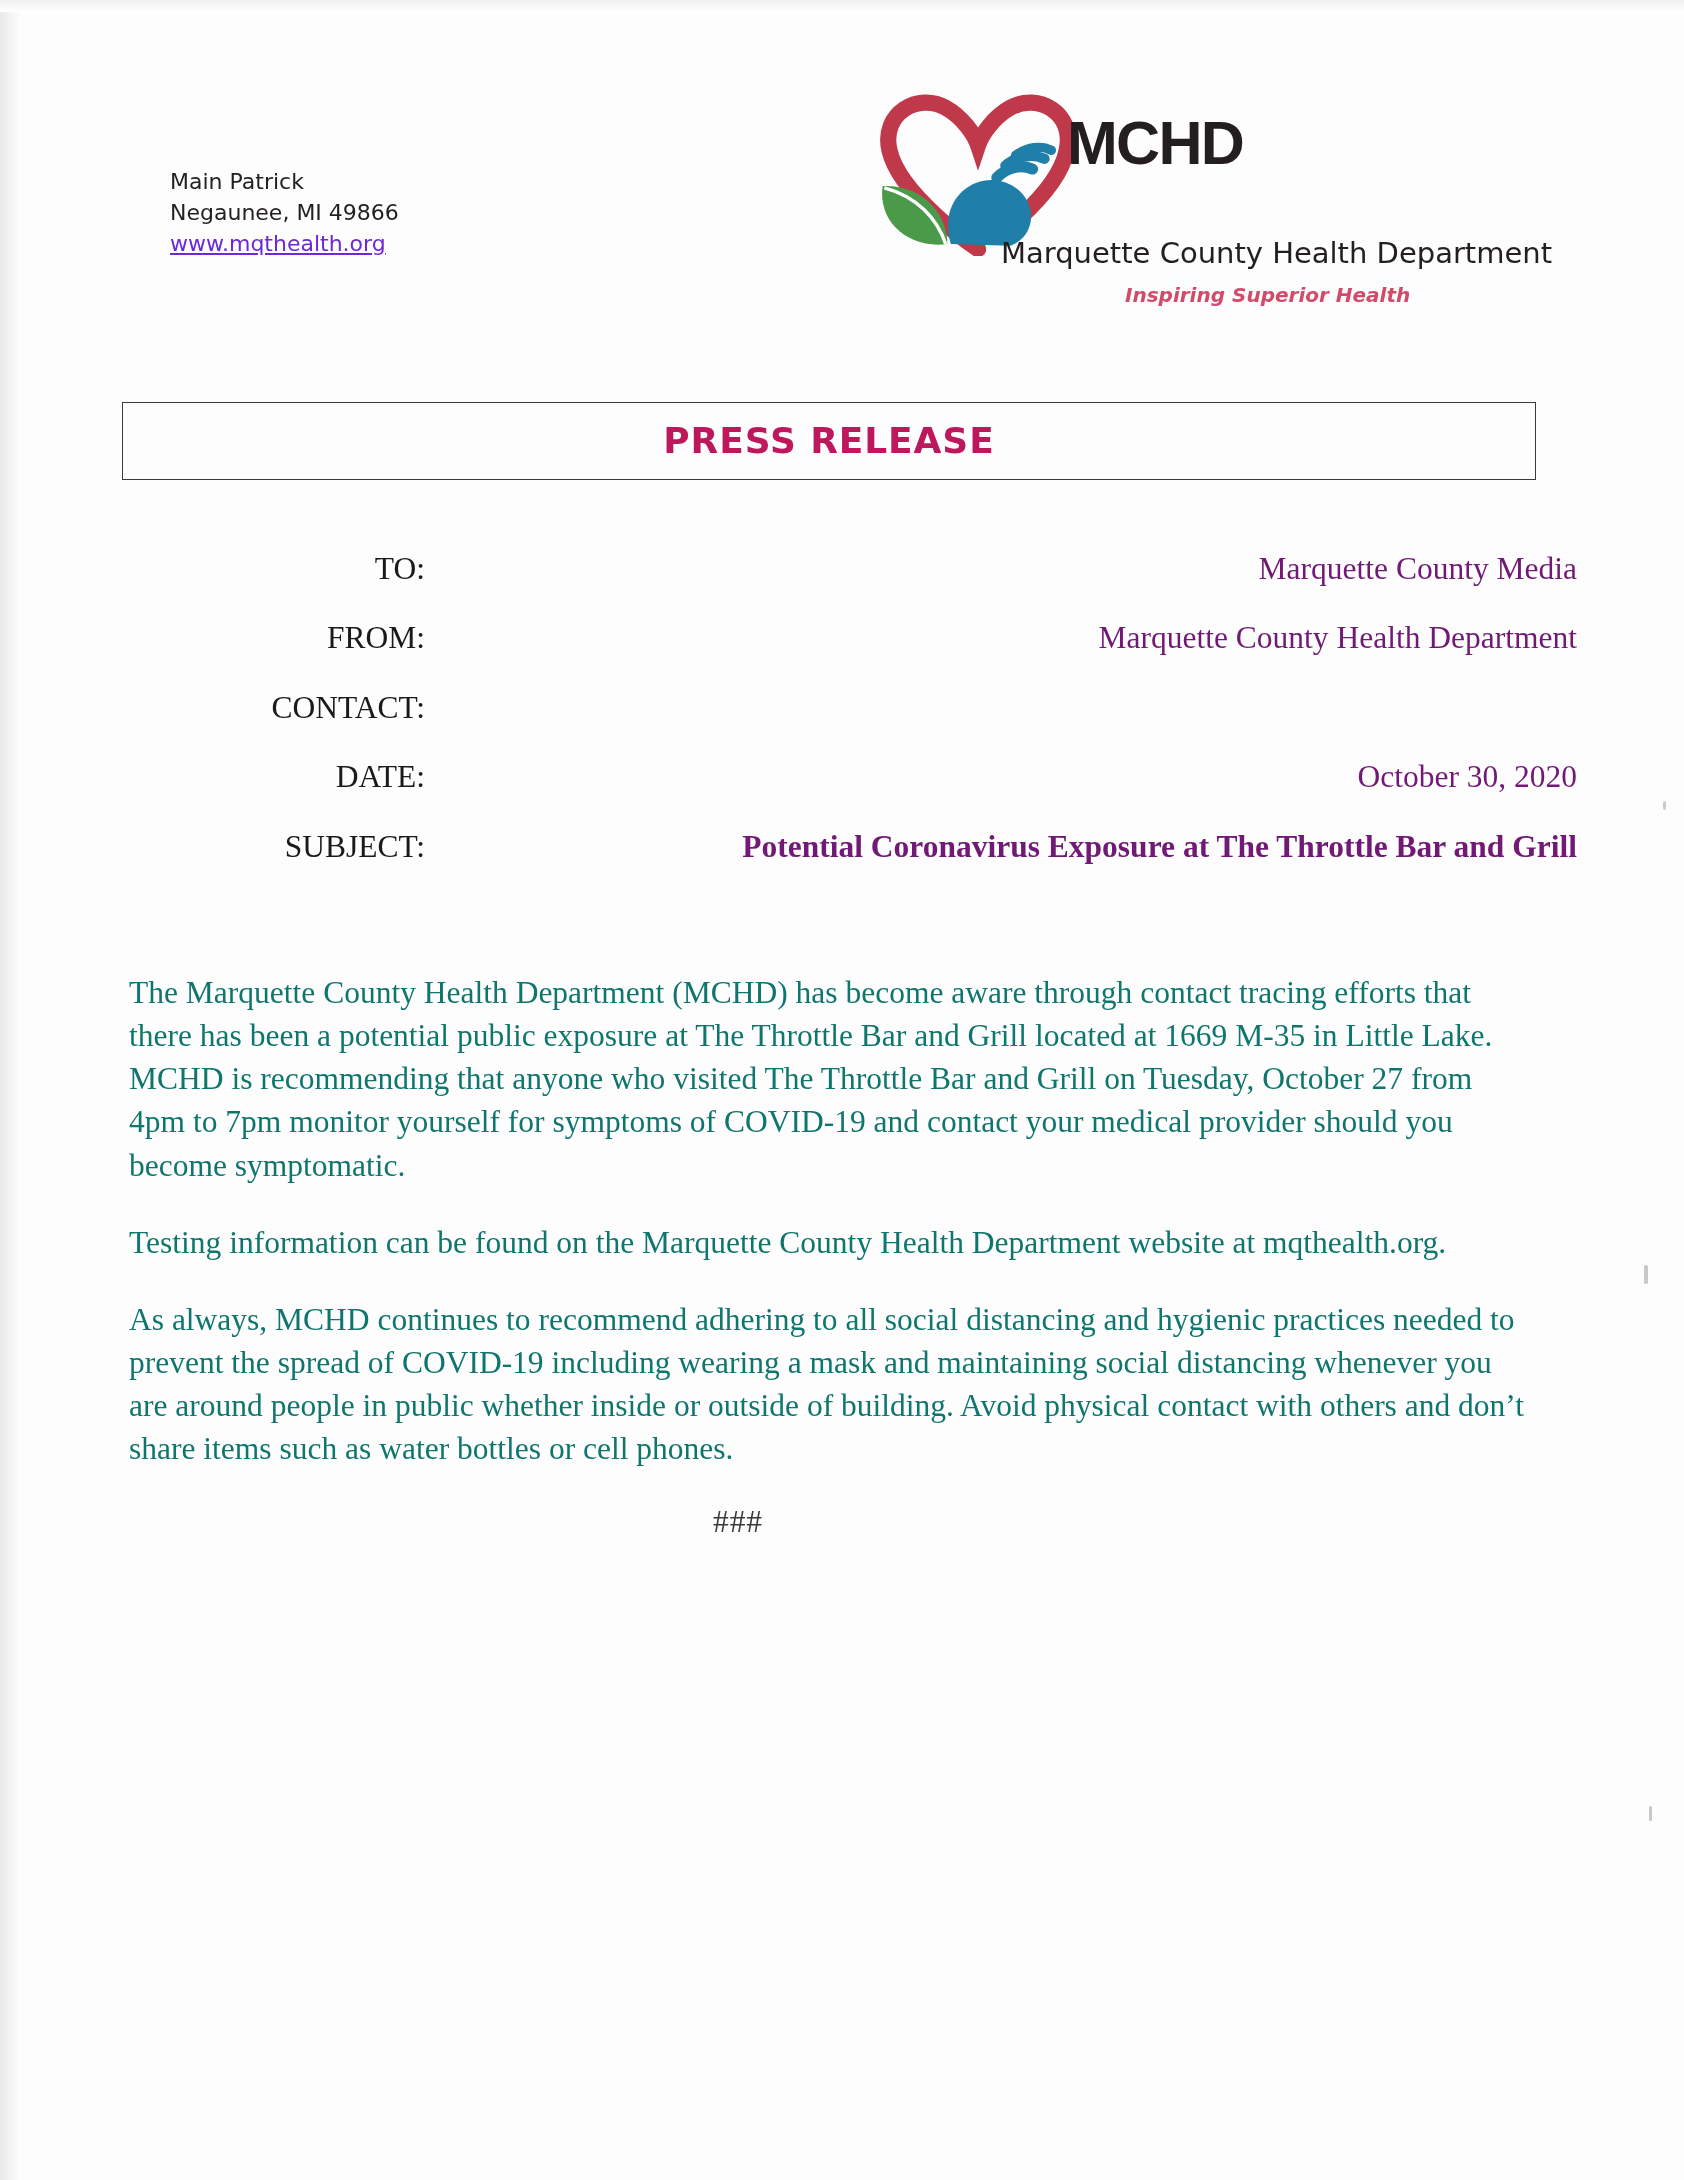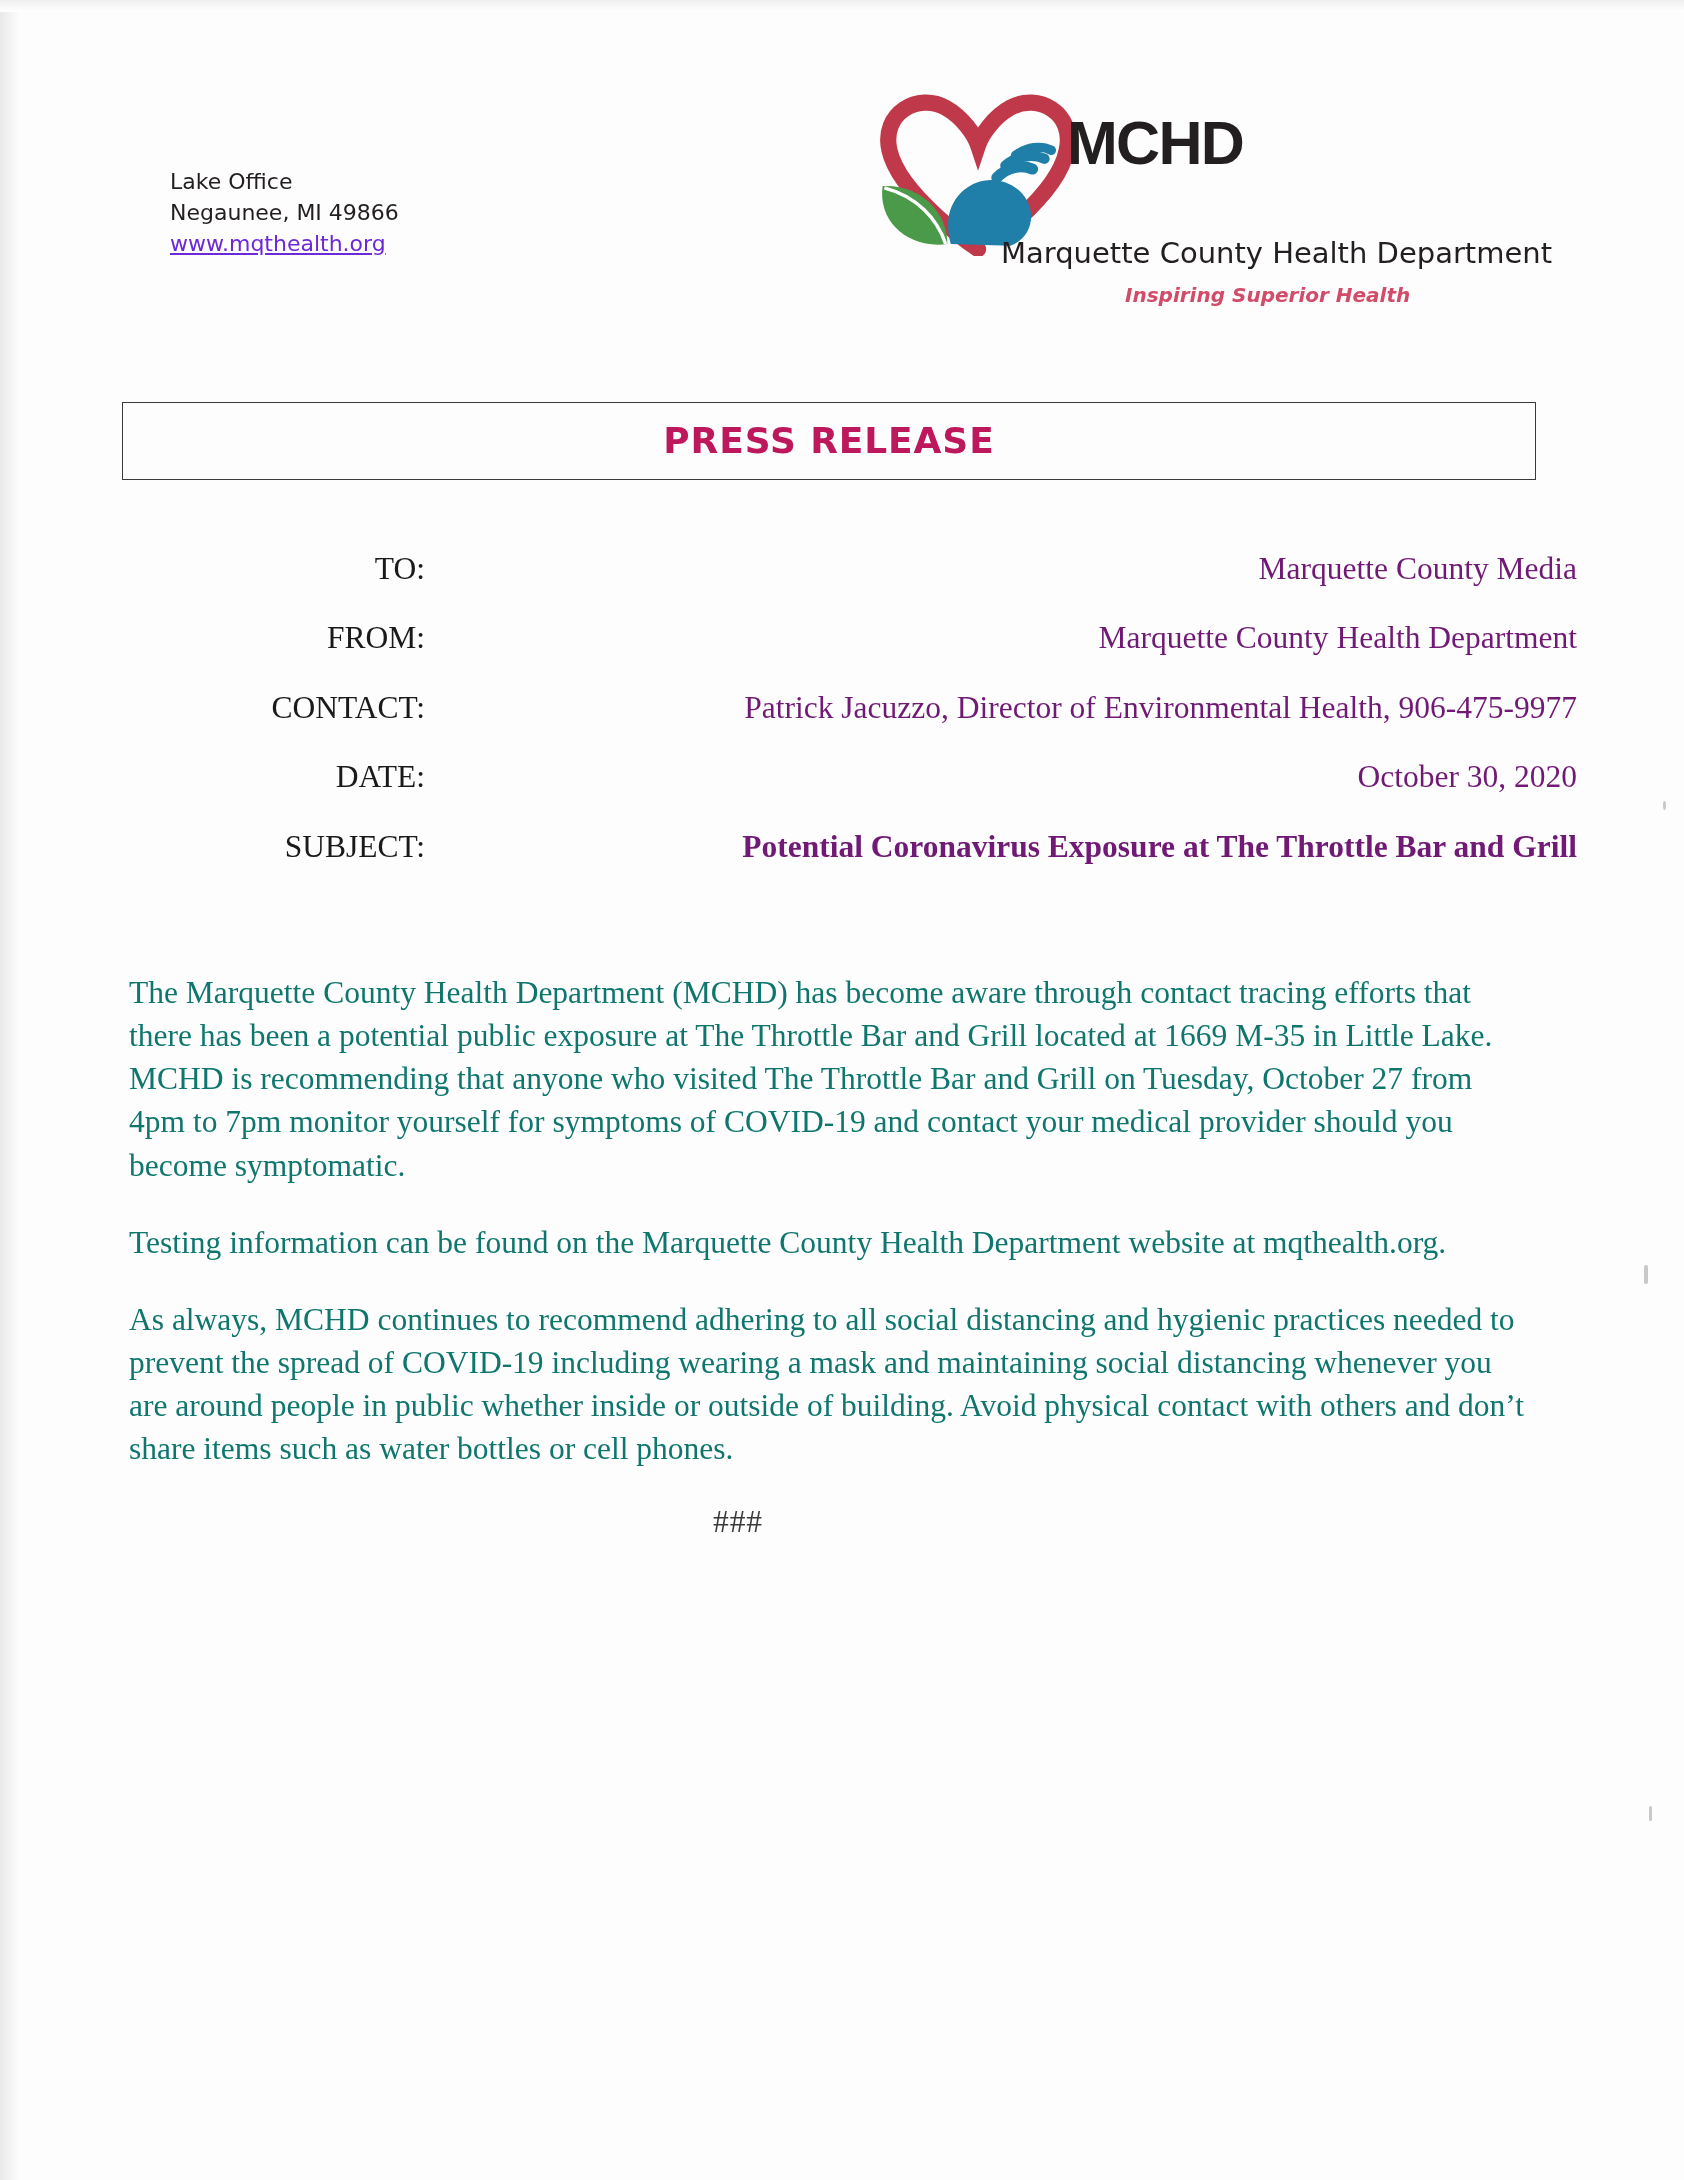--- a/index.html
+++ b/index.html
@@ -182,21 +182,21 @@
 </style>
 </head>
 <body>
 
 <div class="page">
 
   <div class="scan-edge-left"></div>
   <div class="scan-edge-top"></div>
 
   <div class="letterhead">
-    <span class="line">Lake Office</span>
+    <span class="line">Main Patrick</span>
     <span class="line">Negaunee, MI 49866</span>
     <a class="line url" href="#">www.mqthealth.org</a>
   </div>
 
   <div class="logo-block">
     <span class="logo-mark">
       <svg width="213" height="162" viewBox="0 0 250 190" xmlns="http://www.w3.org/2000/svg">
         <path d="M128 182 C 128 182, 36 120, 24 66 C 14 22, 58 -2, 90 16 C 110 27, 124 48, 128 60 C 132 48, 146 27, 166 16 C 198 -2, 242 22, 232 66 C 226 96, 198 126, 176 146" fill="none" stroke="#c0394b" stroke-width="19" stroke-linecap="round"></path>
         <path d="M16 108 C 10 150, 46 182, 92 176 C 92 140, 62 106, 16 108 Z" fill="#4a9a4a"></path>
         <path d="M18 110 C 56 120, 80 146, 90 176" fill="none" stroke="#ffffff" stroke-width="4"></path>
@@ -222,21 +222,20 @@
       <div class="meta-value">Marquette County Media</div>
     </div>
 
     <div class="meta-row">
       <div class="meta-label">FROM:</div>
       <div class="meta-value">Marquette County Health Department</div>
     </div>
 
     <div class="meta-row">
       <div class="meta-label">CONTACT:</div>
-      <div class="meta-value">Patrick Jacuzzo, Director of Environmental Health, 906-475-9977</div>
     </div>
 
     <div class="meta-row">
       <div class="meta-label">DATE:</div>
       <div class="meta-value">October 30, 2020</div>
     </div>
 
     <div class="meta-row">
       <div class="meta-label">SUBJECT:</div>
       <div class="meta-value bold">Potential Coronavirus Exposure at The Throttle Bar and Grill</div>

